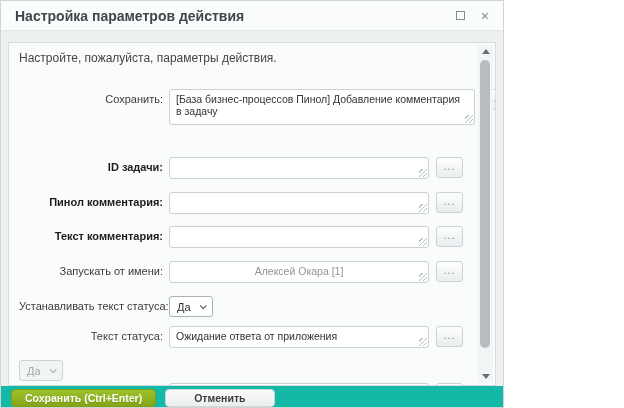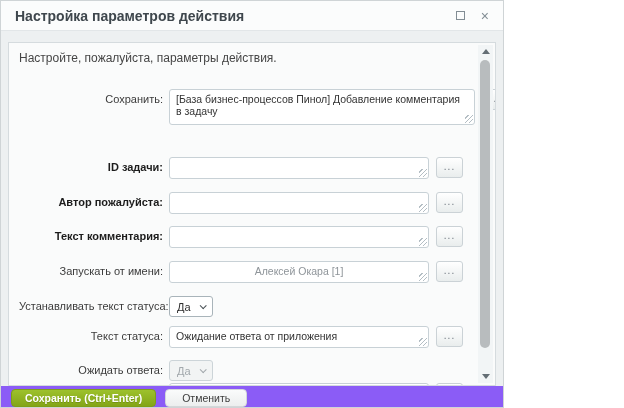--- a/index.html
+++ b/index.html
@@ -50,23 +50,23 @@
 
   
   .scrollbar { position:absolute; top:2px; right:2px; bottom:2px; width:15px; background:#f2f5f6; }
   .sb-up, .sb-down { position:absolute; left:0; width:15px; height:13px; display:flex; align-items:center; justify-content:center; cursor:pointer; }
   .sb-up { top:0; } .sb-down { bottom:0; }
   .tri-up { width:0; height:0; border-left:4px solid transparent; border-right:4px solid transparent; border-bottom:5px solid #646e74; }
   .tri-down { width:0; height:0; border-left:4px solid transparent; border-right:4px solid transparent; border-top:5px solid #646e74; }
   .sb-thumb { position:absolute; top:15px; left:2px; width:10px; height:288px; background:#b8bcbe; border-radius:5px; cursor:grab; }
 
   
-  .footer { flex:0 0 22px; display:flex; align-items:flex-start; padding:3px 0 0 10px; gap:9px; background:#8b5cf6; }
+  .footer { flex:0 0 22px; display:flex; align-items:flex-start; padding:3px 0 0 10px; gap:9px; background:#14b8a6; }
   .btn-save { height:18px; padding:0 13px; background:linear-gradient(#9dc12c,#83a517); border:1px solid #7e9f16; border-radius:4px; color:#fff; font-size:10.5px; font-weight:bold; line-height:16px; cursor:pointer; text-shadow:0 1px 0 rgba(0,0,0,.15); }
-  .btn-cancel { height:18px; padding:0 16px; background:linear-gradient(#fafbfb,#eceeee); border:1px solid #d3d7d9; border-radius:4px; color:#3c3c3c; font-size:10.5px; font-weight:normal; line-height:16px; cursor:pointer; }
+  .btn-cancel { height:18px; padding:0 28px; background:linear-gradient(#fafbfb,#eceeee); border:1px solid #d3d7d9; border-radius:4px; color:#3c3c3c; font-size:10.5px; font-weight:bold; line-height:16px; cursor:pointer; }
 
   
   .r1 { margin-bottom:4px; }
   .r2 { margin-bottom:13px;margin-top:32px; }
   .r3 { margin-bottom:12px; }
   .r4 { margin-bottom:13px; }
   .r5 { margin-bottom:13px; }
   .r6 { margin-bottom:9px; }
   .r7 { margin-bottom:12px; }
   .r8 { margin-bottom:2px; }
@@ -111,21 +111,21 @@
           <div class="row-field">
             <div class="ta-wrap">
               <textarea class="ta ta-short" spellcheck="false" style=""></textarea>
               <div class="grip"></div>
             </div>
             <div class="dots-btn">...</div>
           </div>
         </div>
 
         <div class="row r3">
-          <div class="row-label bold">Автор пожалуйста:</div>
+          <div class="row-label bold">Пинол комментария:</div>
           <div class="row-field">
             <div class="ta-wrap">
               <textarea class="ta ta-short" spellcheck="false" style=""></textarea>
               <div class="grip"></div>
             </div>
             <div class="dots-btn">...</div>
           </div>
         </div>
 
         <div class="row r4">
@@ -165,21 +165,20 @@
           <div class="row-field">
             <div class="ta-wrap">
               <textarea class="ta ta-short" spellcheck="false" style="">Ожидание ответа от приложения</textarea>
               <div class="grip"></div>
             </div>
             <div class="dots-btn">...</div>
           </div>
         </div>
 
         <div class="row r8">
-          <div class="row-label">Ожидать ответа:</div>
           <div class="row-field">
             <div class="select disabled">
               <span>Да</span>
               <span class="chevron"></span>
             </div>
           </div>
         </div>
 
         <div class="row r9">
           <div class="row-label"></div>

